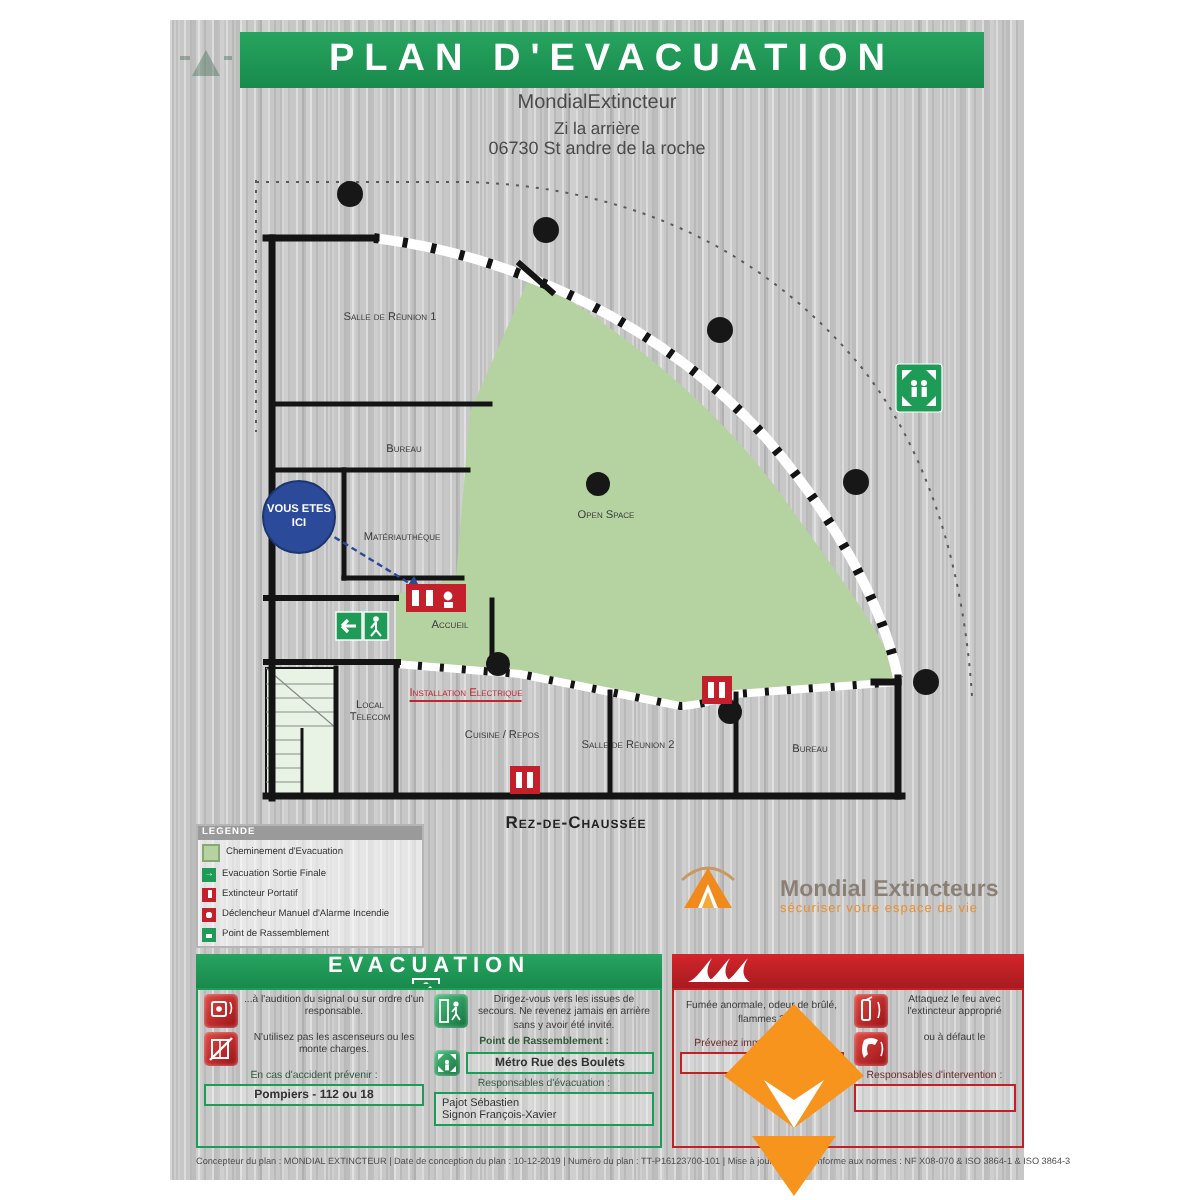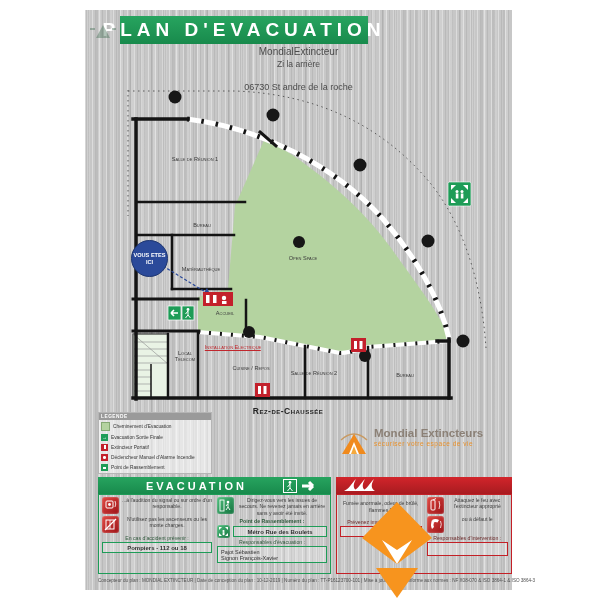--- a/index.html
+++ b/index.html
@@ -4,50 +4,50 @@
 <style>
   html,body{margin:0;padding:0;}
   body{width:600px;height:600px;background:#ffffff;overflow:hidden;position:relative;
        font-family:"Liberation Sans","DejaVu Sans",sans-serif;}
   .abs{position:absolute;}
   
   .poster{left:85px;top:10px;width:427px;height:580px;background-color:#c7c7c7;
     background-image:
       repeating-linear-gradient(90deg, rgba(255,255,255,.38) 0 1px, rgba(255,255,255,0) 1px 3px, rgba(0,0,0,.07) 3px 4px, rgba(0,0,0,0) 4px 7px),
       repeating-linear-gradient(90deg, rgba(0,0,0,.05) 0 2px, rgba(255,255,255,.14) 2px 5px, rgba(0,0,0,0) 5px 11px);}
-  .banner{left:120px;top:16px;width:248px;height:28px;background:linear-gradient(#27a45f,#188a4c);
+  .banner{left:120px;top:16px;width:372px;height:28px;background:linear-gradient(#27a45f,#188a4c);
     display:flex;align-items:center;justify-content:center;}
   .banner-title{color:#fff;font-weight:bold;font-size:19px;letter-spacing:5px;white-space:nowrap;}
   .addr{left:85px;top:46px;width:427px;text-align:center;color:#4b4b4b;line-height:1.25;}
-  .addr .l1{font-size:10px;} .addr .l2{font-size:8.5px;} .addr .l3{font-size:9px;margin-top:13px;}
+  .addr .l1{font-size:10px;} .addr .l2{font-size:8.5px;} .addr .l3{font-size:9px;}
   .room-label{position:absolute;font-variant:small-caps;font-size:5.6px;color:#3a3a3a;
     white-space:nowrap;transform:translateX(-50%);text-align:center;}
   .room-label.wrap{white-space:normal;}
   .red-label{color:#C0272D;border-bottom:.5px solid #C0272D;}
   .yeh{left:131px;top:240px;width:35px;height:35px;border-radius:50%;background:#2B4A9A;border:1px solid #1d3570;
     color:#fff;font-weight:bold;font-size:5.6px;line-height:1.15;display:flex;align-items:center;justify-content:center;
     text-align:center;z-index:5;}
   .floor-label{left:228px;top:406px;width:120px;text-align:center;font-variant:small-caps;font-weight:bold;
     font-size:8.5px;color:#232323;letter-spacing:.5px;}
   
   .legend{left:98px;top:412px;width:112px;background:rgba(255,255,255,.55);border:.5px solid #b5b5b5;z-index:2;}
   .legend-h{background:#9a9a9a;color:#fff;font-weight:bold;font-size:4.8px;padding:1px 2px;letter-spacing:.5px;}
   .lg-row{display:flex;align-items:center;gap:3px;padding:1.6px 2px;}
   .lg-row span.txt{font-size:4.8px;color:#333;white-space:nowrap;}
   .lg-ic{width:7px;height:7px;flex:0 0 7px;display:inline-block;}
   
-  .brand{left:338px;top:428px;display:flex;align-items:flex-start;gap:4px;z-index:2;}
+  .brand{left:338px;top:428px;display:flex;align-items:flex-end;gap:20px;z-index:2;}
   .brand-name{font-size:11.5px;color:#8b8076;font-weight:bold;line-height:1;}
   .brand-tag{font-size:6.5px;color:#E8912C;letter-spacing:.5px;}
   
   .panel{height:99px;z-index:3;}
   .p-head{height:17px;display:flex;align-items:center;color:#fff;font-weight:bold;font-size:11px;letter-spacing:3px;}
   .p-body{position:relative;height:80px;box-sizing:border-box;padding:2px 3px;}
   .evac{left:98px;width:233px;top:477px;}
-  .evac .p-head{background:linear-gradient(#27a45f,#188a4c);padding:0 12px;}
+  .evac .p-head{background:linear-gradient(#27a45f,#188a4c);padding:0 12px;flex-direction:column;}
   .evac .p-body{border:1px solid #1E9C57;}
   .inc{left:336px;width:176px;top:477px;}
   .inc .p-head{background:linear-gradient(#d2252b,#a81b20);padding:0 6px;}
   .inc .p-body{border:1px solid #C32026;}
   .grid2{display:grid;grid-template-columns:1fr 1fr;column-gap:5px;height:100%;}
   .instr{display:flex;gap:3px;align-items:flex-start;margin-bottom:2px;}
   .instr .txt{font-size:5.1px;color:#3c3c3c;line-height:1.25;text-align:center;flex:1;}
   .ric{width:17px;height:17px;flex:0 0 17px;border-radius:2.5px;background:linear-gradient(135deg,#e04a43,#9c1116);
     box-shadow:inset 0 0 2px rgba(255,255,255,.5);position:relative;}
   .gic{width:17px;height:17px;flex:0 0 17px;border-radius:2.5px;background:linear-gradient(135deg,#4fc07d,#11713d);

